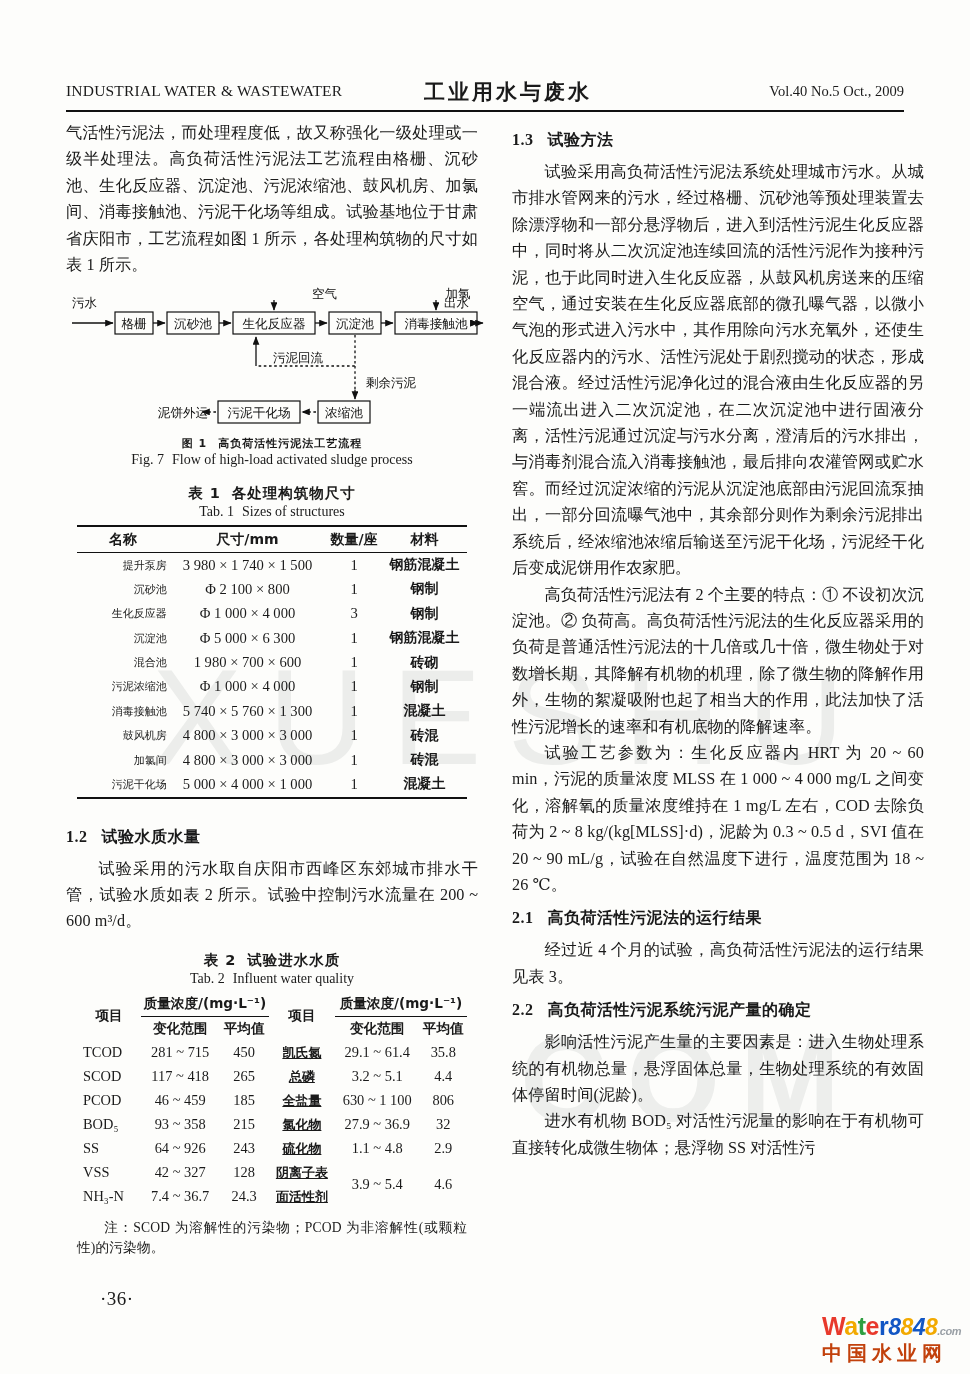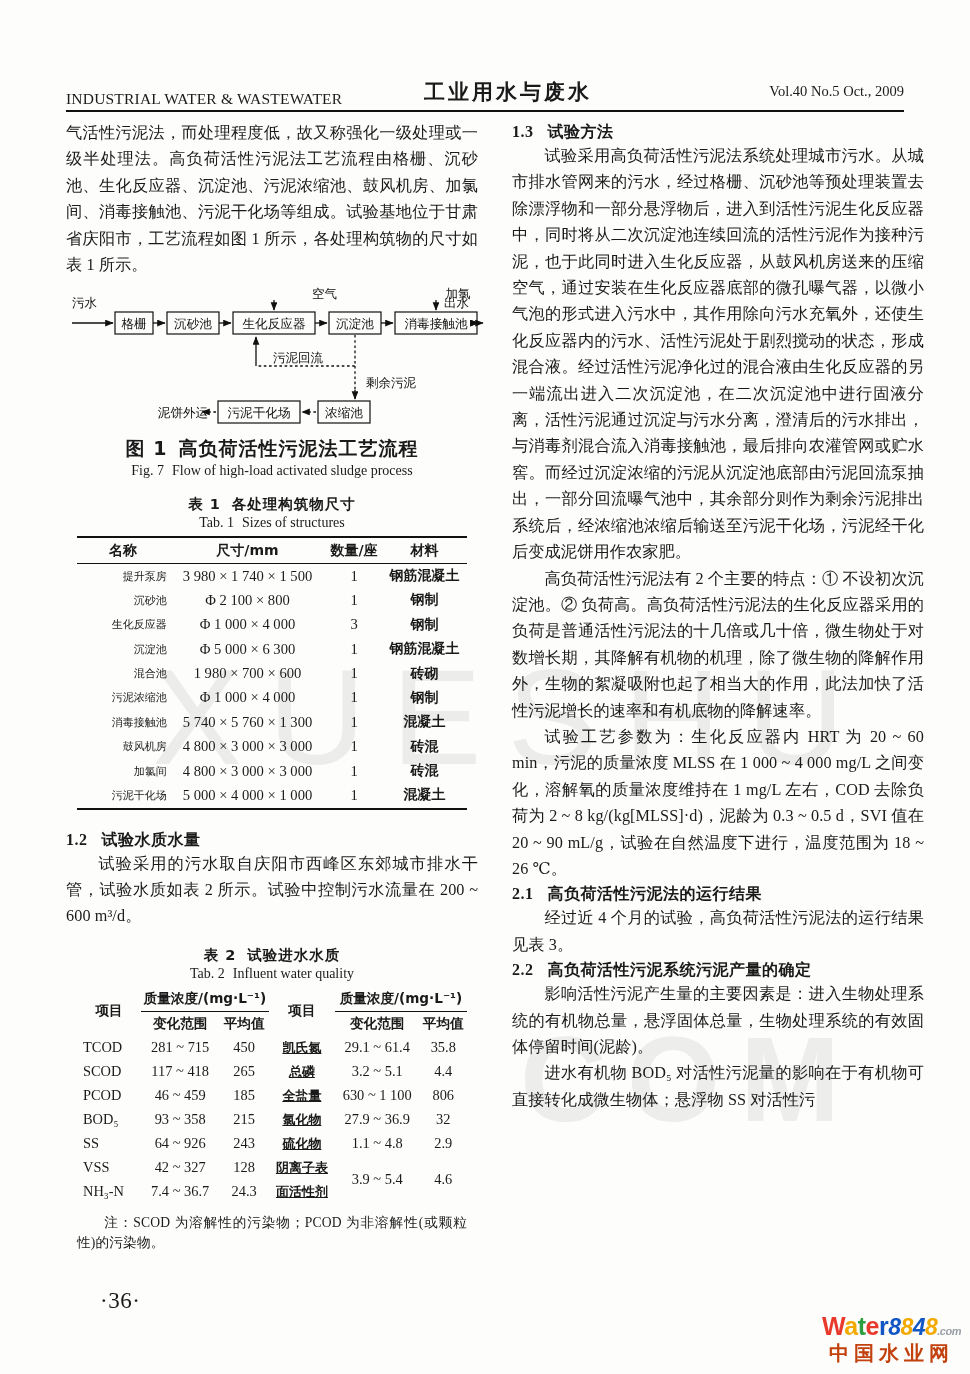--- a/index.html
+++ b/index.html
@@ -49,21 +49,21 @@
   .runhead {
     position: absolute;
     left: 66px;
     top: 82px;
     width: 838px;
     height: 30px;
     z-index: 3;
   }
   .runhead .rh-left {
     position: absolute;
-    left: 0; top: 8px;
+    left: 0; top: 0;
     font-family: "Liberation Serif", serif;
     font-size: 15.5px;
     letter-spacing: 0.2px;
     white-space: nowrap;
   }
   .runhead .rh-center {
     position: absolute;
     left: 358px; top: -4px;
     font-family: "DejaVu Sans", sans-serif;
     font-size: 21px;
@@ -105,39 +105,39 @@
     text-justify: inter-ideograph;
     letter-spacing: 0.1px;
   }
   p.indent { text-indent: 2em; }
 
   h3.sec {
     margin: 0;
     font-family: "DejaVu Sans", sans-serif;
     font-size: 16px;
     font-weight: bold;
-    line-height: 23px;
+    line-height: 39px;
     letter-spacing: 0.5px;
   }
   h3.sec .num { margin-right: 14px; font-family: "Liberation Serif", serif; }
 
   
   .figbox {
     position: relative;
     width: 412px;
     height: 150px;
     margin-top: 6px;
   }
   .figcap {
     margin-top: 2px;
     text-align: center;
   }
   .figcap .cn {
     font-family: "DejaVu Sans", sans-serif;
-    font-size: 19px;
+    font-size: 11px;
     font-weight: bold;
     letter-spacing: 1px;
   }
   .figcap .cn .lbl { margin-right: 11px; }
   .figcap .en {
     font-family: "Liberation Serif", serif;
     font-size: 14px;
     margin-top: 1px;
   }
   .figcap .en .lbl { margin-right: 8px; }
@@ -215,31 +215,30 @@
     text-align: justify;
     letter-spacing: 0.2px;
   }
 
   
   .pagenum {
     position: absolute;
     left: 100px;
     top: 1288px;
     font-family: "Liberation Serif", serif;
-    font-size: 23px;
+    font-size: 19px;
     letter-spacing: 0.5px;
     z-index: 3;
   }
   
   .logo {
     position: absolute;
     right: 9px;
     top: 1314px;
     z-index: 5;
-    text-align: center;
     line-height: 1;
   }
   .logo .lrow1 {
     font-family: "Liberation Sans", sans-serif;
     font-weight: bold;
     font-size: 25px;
     letter-spacing: -0.5px;
     white-space: nowrap;
   }
   .logo .lrow1 .i { font-style: italic; font-size: 23px;}

